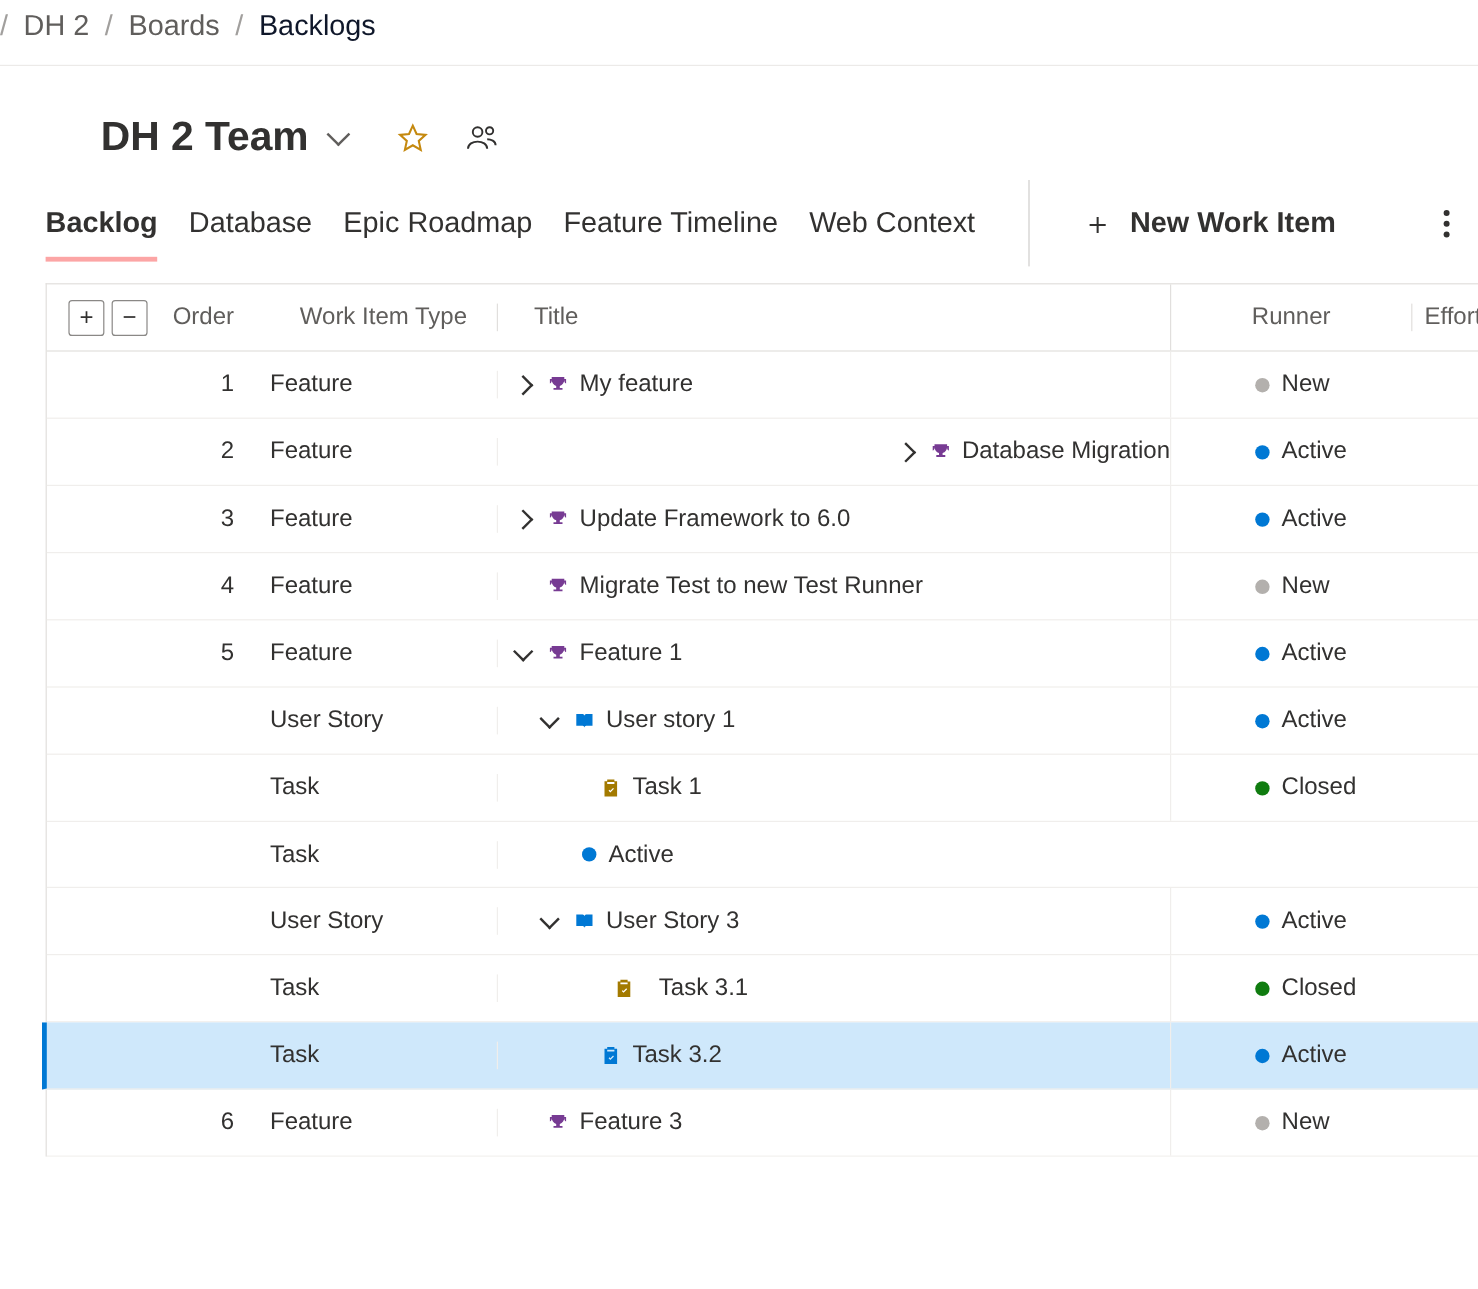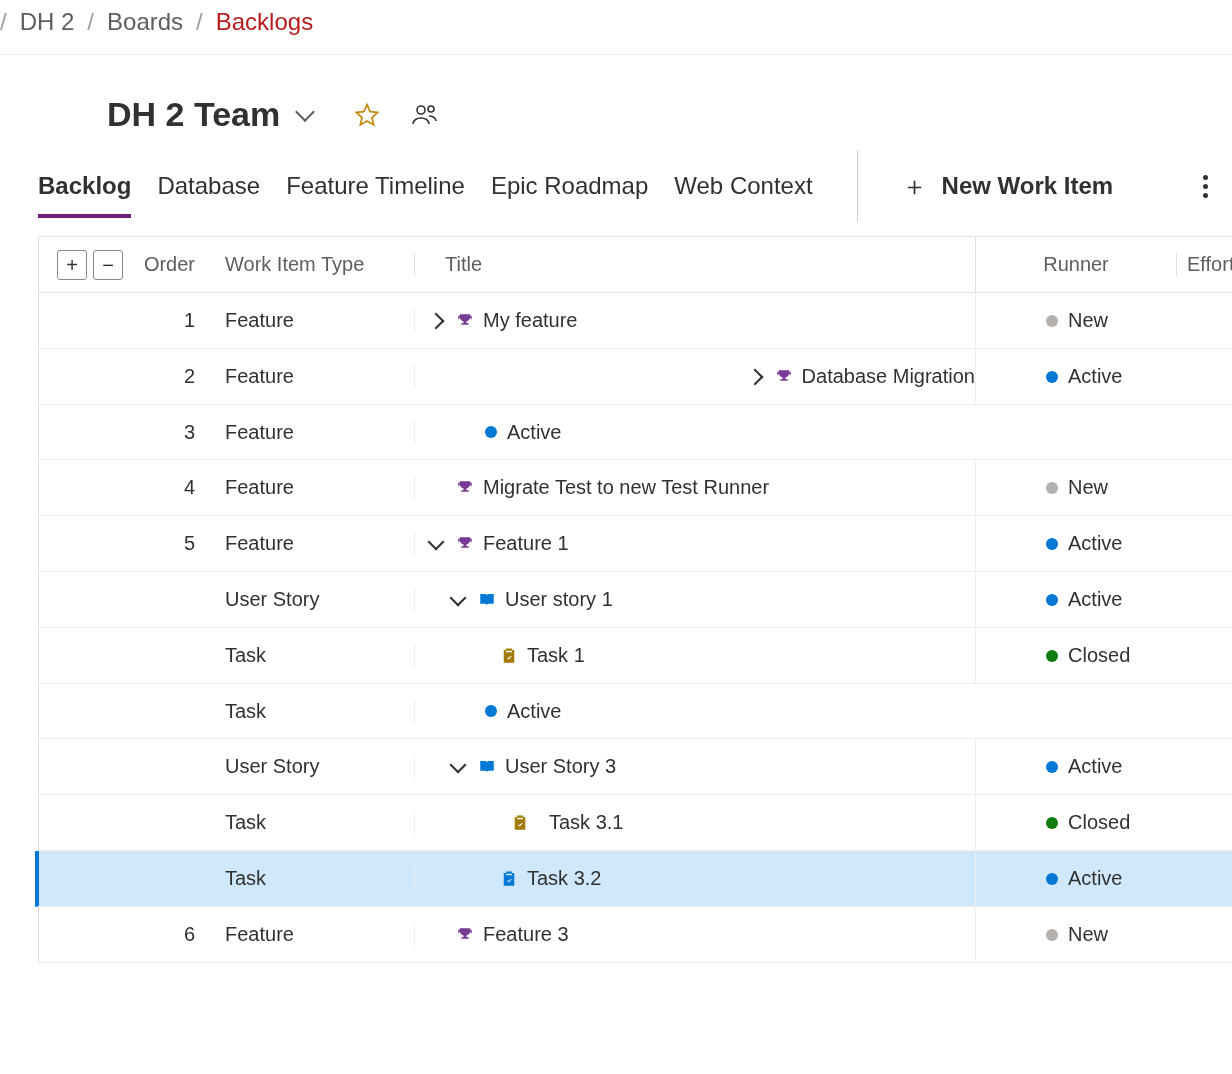--- a/index.html
+++ b/index.html
@@ -18,29 +18,28 @@
     display: flex;
     align-items: center;
     padding: 8px 0 18px 0;
     border-bottom: 1px solid #eceae8;
     font-size: 24px;
     color: #605e5c;
     gap: 13px;
   }
   .breadcrumb .sep { color: #a19f9d; }
   .breadcrumb a { color: #605e5c; text-decoration: none; cursor: pointer; }
-  .breadcrumb .current { color: #b91c1c; text-align: center; }
+  .breadcrumb .current { color: #0f172a; text-align: center; }
 
   
   .title-row {
     display: flex;
     align-items: center;
     padding: 40px 0 0 42px;
     gap: 14px;
-    margin-left: 23px;
   }
   .hamburger-wrap {
     display: flex;
     flex-direction: column;
     justify-content: center;
     width: 28px;
     height: 28px;
     cursor: pointer;
   }
   .hamburger-wrap span {
@@ -77,21 +76,21 @@
     display: flex;
     gap: 26px;
   }
   .tab {
     padding-bottom: 14px;
     cursor: pointer;
     color: #323130;
   }
   .tab.active {
     font-weight: 600;
-    border-bottom: 4px solid #701a75;
+    border-bottom: 4px solid #fca5a5;
   }
   .vsep {
     width: 1px;
     height: 72px;
     background: #d0cecc;
     margin: 0 44px;
     align-self: center;
     margin-top: -18px;
   }
   .new-work {
@@ -148,21 +147,21 @@
     align-items:center;
     justify-content:center;
     font-size: 20px;
     line-height:1;
     cursor:pointer;
     background:#fff;
     color:#323130;
   }
   .col-order  { width: 90px; text-align: right; padding-right: 30px; flex-shrink:0;}
   .col-type   { width: 190px; flex-shrink:0; border-right:1px solid #f0eeec; }
-  .grid-header .col-type { border-right:1px solid #e1dfdd; }
+  .grid-header .col-type { border-right:1px solid #e1dfdd;text-align:center; }
   .col-title  { flex: 1; padding-left: 30px; display:flex; align-items:center; border-right:1px solid #f0eeec; min-height:55px;}
   .grid-header .col-title { border-right:1px solid #e1dfdd; }
   .col-state  { width: 200px; padding-left: 70px; display:flex; align-items:center; gap:10px; flex-shrink:0;}
   .grid-header .col-state { justify-content:center; padding-left:0; }
   .col-effort { width: 56px; flex-shrink:0; border-left:1px solid #e1dfdd; padding-left:10px; overflow:hidden;}
 
   .grid-row { font-size: 20px; }
   .grid-row.selected {
     background: #cfe8fb;
     border-left: 4px solid #0078d4;
@@ -249,22 +248,22 @@
       <circle cx="19" cy="6" r="3"></circle>
       <path d="M17 13c3 0 7 1.5 7 5"></path>
     </svg>
   </span>
 </div>
 
 <div class="tabs-row">
   <div class="tabs" id="tabs-host">
       <div class="tab active">Backlog</div>
       <div class="tab">Database</div>
+      <div class="tab">Epic Roadmap</div>
       <div class="tab">Feature Timeline</div>
-      <div class="tab">Epic Roadmap</div>
       <div class="tab">Web Context</div>
     </div>
   <div class="vsep"></div>
   <div class="new-work">
     <span class="plus-icon">＋</span>
     <span>New Work Item</span>
   </div>
   <div class="kebab">
     <span></span>
       <span></span>
@@ -320,20 +319,29 @@
         <div class="col-state">
           <span class="state-dot dot-active"></span>
           <span>Active</span>
         </div>
         <div class="col-effort"></div>
       </div>
       <div class="grid-row">
         <div class="col-actions"></div>
         <div class="col-order">3</div>
         <div class="col-type">Feature</div>
+        <div class="col-title" style="padding-left: 10px;">
+          <span class="chevron-toggle chev-right"></span>
+          <span class="wi-icon">
+            <svg width="18" height="18" viewBox="0 0 24 24" fill="#773b93">
+              <path d="M5 3h14v3c0 3-2 6-5 6.8V15h3v2H7v-2h3v-2.2C7 12 5 9 5 6V3zM3 5h2v2c0 1-.5 2.5-2 3V5zm18 0v5c-1.5-.5-2-2-2-3V5h2z"></path>
+            </svg>
+          </span>
+          <span class="title-text">Update Framework to 6.0</span>
+        </div>
         <div class="col-state">
           <span class="state-dot dot-active"></span>
           <span>Active</span>
         </div>
         <div class="col-effort"></div>
       </div>
       <div class="grid-row">
         <div class="col-actions"></div>
         <div class="col-order">4</div>
         <div class="col-type">Feature</div>

